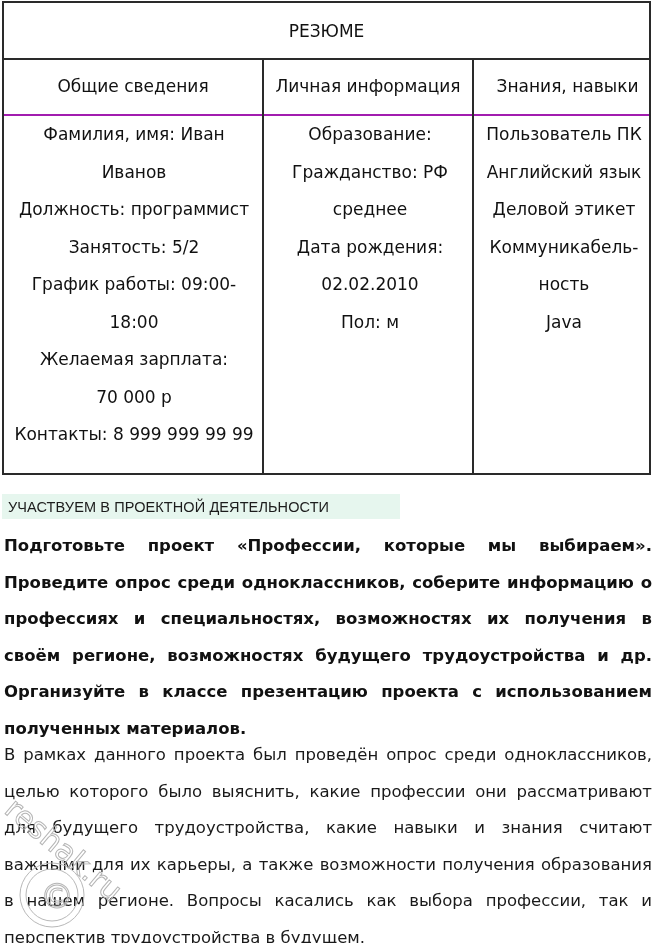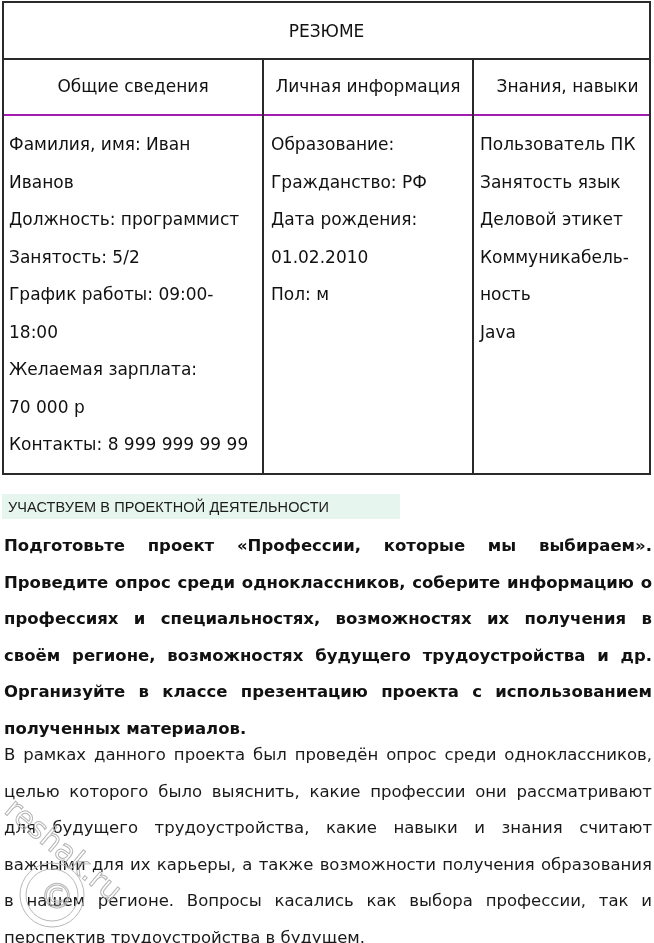--- a/index.html
+++ b/index.html
@@ -8,21 +8,21 @@
     .resume-table { position: absolute; left: 2px; top: 1px; width: 649px; height: 474px;
                     border: 2px solid #2a2a2a; box-sizing: border-box; }
     .title-row { position: absolute; left: 0; top: 0; right: 0; height: 55px;
                  border-bottom: 2px solid #2a2a2a; display: flex; align-items: center;
                  justify-content: center; font-size: 17px; }
     .col-line { position: absolute; top: 55px; bottom: 0; width: 2px; background: #2a2a2a; }
     .header-row { position: absolute; left: 0; right: 0; top: 55px; height: 56px;
                   border-bottom: 2px solid #a21caf; }
     .hcell { position: absolute; top: 0; height: 56px; display: flex; align-items: center;
              justify-content: center; font-size: 17px; }
-    .body-cell { position: absolute; top: 113px; bottom: 0; padding-top: 10px; box-sizing: border-box; }
+    .body-cell { position: absolute; top: 113px; bottom: 0; box-sizing: border-box; text-align: center; }
     .body-cell .line { font-size: 17px; line-height: 37.5px; white-space: nowrap; }
     .banner { position: absolute; left: 2px; top: 494px; width: 398px; height: 25px;
               background: #e6f6ee; display: flex; align-items: center; padding-left: 6px;
               box-sizing: border-box; font-family: "Liberation Sans", sans-serif;
               font-weight: normal; font-size: 14.5px; color: #1c1c1c; letter-spacing: 0.1px; }
     .task { position: absolute; left: 4px; top: 528px; width: 648px;
             font-weight: bold; font-size: 16.5px; line-height: 36.5px; text-align: justify; }
     .answer { position: absolute; left: 4px; top: 737px; width: 648px;
               font-size: 16.5px; line-height: 36.5px; text-align: justify; color: #1a1a1a; }
     .watermark { position: absolute; left: 0; top: 800px; width: 170px; height: 140px;
@@ -51,28 +51,29 @@
     <div class="line">График работы: 09:00-</div>
     <div class="line">18:00</div>
     <div class="line">Желаемая зарплата:</div>
     <div class="line">70 000 р</div>
     <div class="line">Контакты: 8 999 999 99 99</div>
   </div>
 
   <div class="body-cell" style="left:267px;width:198px;">
     <div class="line">Образование:</div>
     <div class="line">Гражданство: РФ</div>
+    <div class="line">среднее</div>
     <div class="line">Дата рождения:</div>
-    <div class="line">01.02.2010</div>
+    <div class="line">02.02.2010</div>
     <div class="line">Пол: м</div>
   </div>
 
   <div class="body-cell" style="left:476px;width:168px;">
     <div class="line">Пользователь ПК</div>
-    <div class="line">Занятость язык</div>
+    <div class="line">Английский язык</div>
     <div class="line">Деловой этикет</div>
     <div class="line">Коммуникабель-</div>
     <div class="line">ность</div>
     <div class="line">Java</div>
   </div>
 </div>
 
 <div class="banner">УЧАСТВУЕМ В ПРОЕКТНОЙ ДЕЯТЕЛЬНОСТИ</div>
 
 <div class="task">Подготовьте проект «Профессии, которые мы выбираем». Проведите опрос среди одноклассников, соберите информацию о профессиях и специальностях, возможностях их получения в своём регионе, возможностях будущего трудоустройства и др. Организуйте в классе презентацию проекта с использованием полученных материалов.</div>

